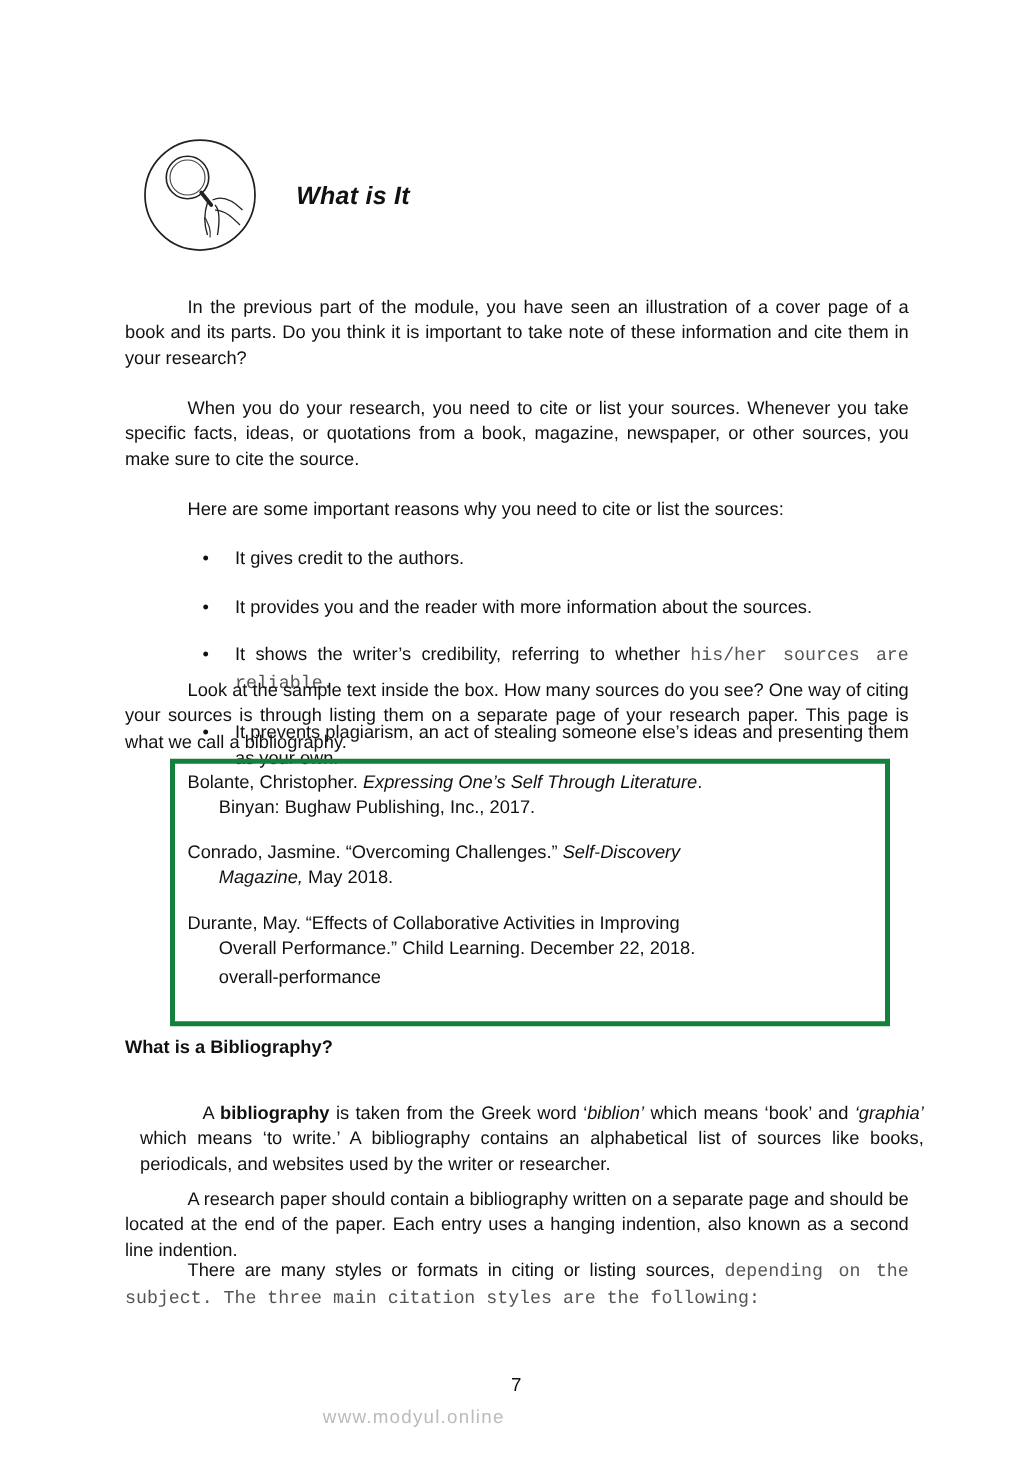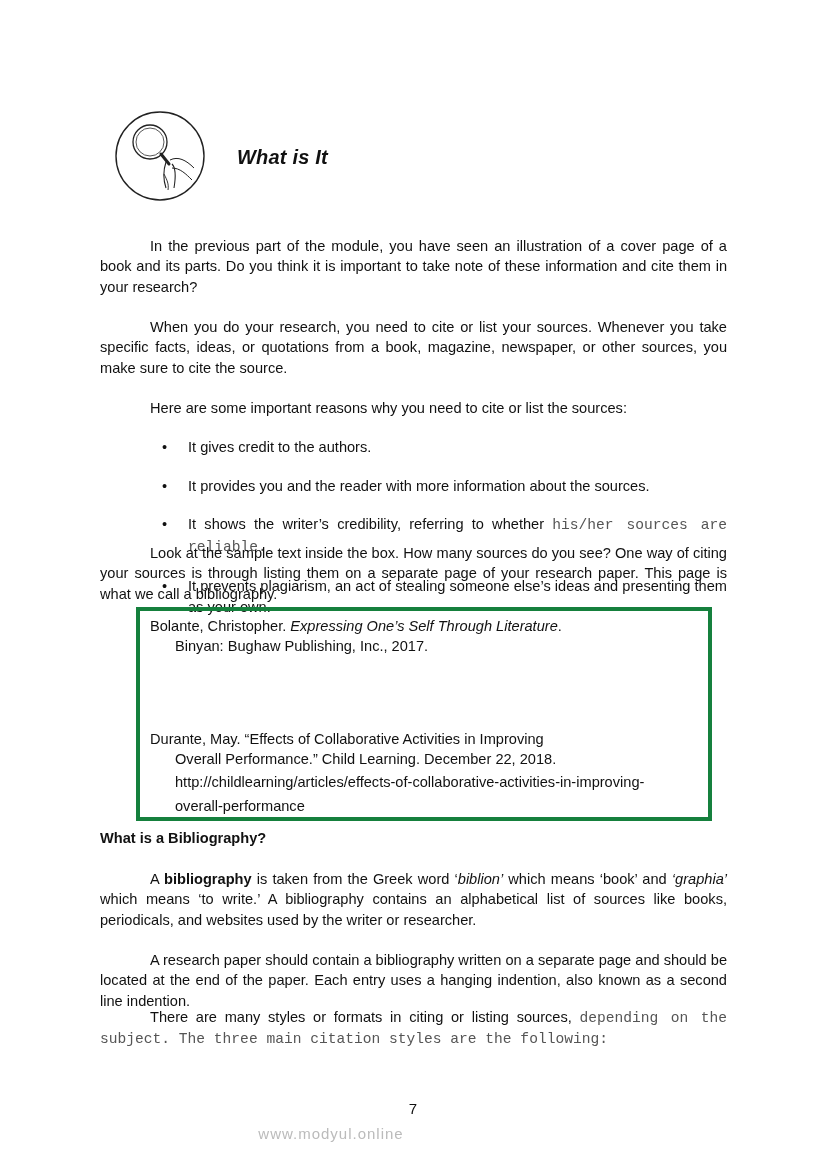--- a/index.html
+++ b/index.html
@@ -52,30 +52,33 @@
   <li><span>It prevents plagiarism, an act of stealing someone else’s ideas and presenting them as your own.</span></li>
 </ul>
 
 <p class="abs para" style="top:543px;margin:0;"><span class="ind"></span><span>Look at the sample text inside the box. How many sources do you see? One way of citing your sources is through listing them on a separate page of your research paper. This page is what we call a bibliography.</span></p>
 
 <div class="abs box">
   <div class="entry" style="top:5px;">
     <span>Bolante, Christopher. </span><i>Expressing One’s Self Through Literature</i><span>.</span>
     <span class="hang">Binyan: Bughaw Publishing, Inc., 2017.</span>
   </div>
+  <div class="entry" style="top:61px;">
+    <span>Conrado, Jasmine. “Overcoming Challenges.” </span><i>Self-Discovery</i>
+    <span class="hang"><i>Magazine,</i><span> May 2018.</span></span>
+  </div>
   <div class="entry" style="top:118px;">
     <span>Durante, May. “Effects of Collaborative Activities in Improving</span>
     <span class="hang">Overall Performance.” Child Learning. December 22, 2018.</span>
-    <span class="url">http://childlearning/articles/effects-of-collaborative-activities-in-improving-</span>
     <span class="url">overall-performance</span>
   </div>
 </div>
 
 <div class="abs subhead">What is a Bibliography?</div>
 
-<p class="abs para" style="top:869px;margin:0;"><span class="ind"></span><span>A </span><b>bibliography</b><span> is taken from the Greek word ‘</span><i>biblion’</i><span> which means ‘book’ and </span><i>‘graphia’</i><span> which means ‘to write.’ A bibliography contains an alphabetical list of sources like books, periodicals, and websites used by the writer or researcher.</span></p>
+<p class="abs para" style="top:869px;margin:12px;"><span class="ind"></span><span>A </span><b>bibliography</b><span> is taken from the Greek word ‘</span><i>biblion’</i><span> which means ‘book’ and </span><i>‘graphia’</i><span> which means ‘to write.’ A bibliography contains an alphabetical list of sources like books, periodicals, and websites used by the writer or researcher.</span></p>
 
 <p class="abs para" style="top:950px;margin:0;"><span class="ind"></span><span>A research paper should contain a bibliography written on a separate page and should be located at the end of the paper. Each entry uses a hanging indention, also known as a second line indention.</span></p>
 
 <p class="abs para" style="top:1007px;margin:0;"><span class="ind"></span><span>There are many styles or formats in citing or listing sources, </span><span class="gray">depending on the subject. The three main citation styles are the following:</span></p>
 
 <div class="abs pagenum">7</div>
 <div class="abs watermark">www.modyul.online</div>
 
 </body></html>

